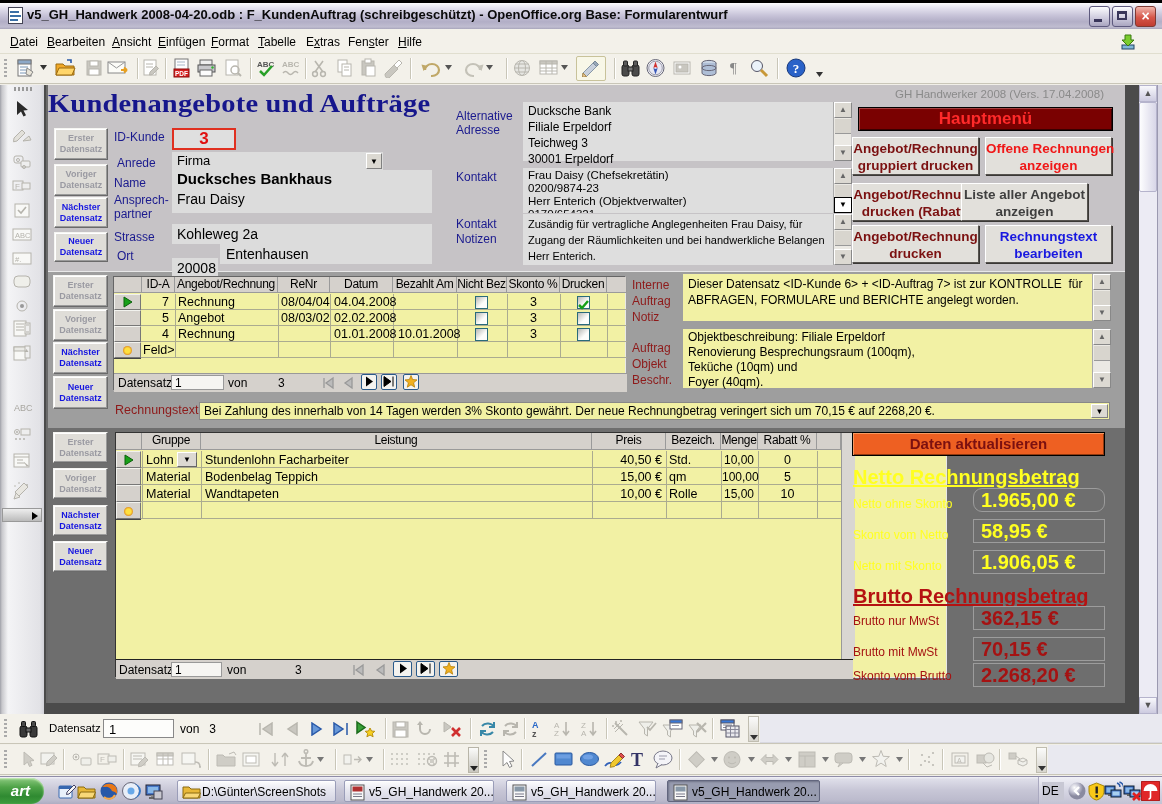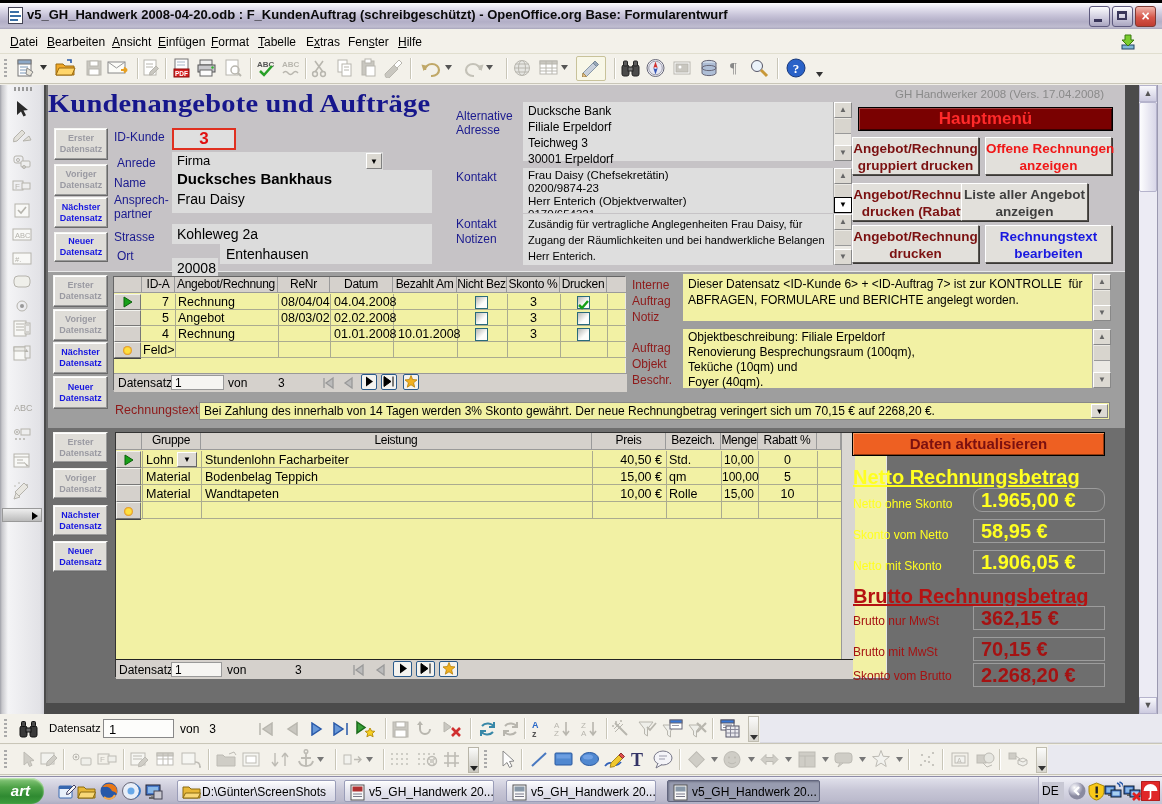--- a/index.html
+++ b/index.html
@@ -448,21 +448,21 @@
     <div class="abs sbx" style="left:1046px;top:244px;height:59px;"></div>
     <div class="rlbl" style="left:69px;top:318px;font-size:12.5px;">Rechnungstext</div>
     <div class="ybox" style="left:153px;top:317px;width:911px;height:18px;line-height:16px;padding-left:4px;border:1px solid #888;font-size:12px;">Bei Zahlung des innerhalb von 14 Tagen werden 3% Skonto gewährt. Der neue Rechnungbetrag veringert sich um 70,15 € auf 2268,20 €.
       <span class="abs" style="right:1px;top:1px;width:17px;height:14px;background:#DCD9D2;border:1px solid #fff;border-right-color:#808080;border-bottom-color:#808080;font-size:8px;color:#000;text-align:center;line-height:13px;">▼</span>
     </div>
 
     <div class="nav3d abs" style="left:7px;top:347px;width:55px;height:31px;color:#9A9AA2;padding-top:4px;">Erster<br>Datensatz</div>
     <div class="nav3d abs" style="left:7px;top:383px;width:55px;height:31px;color:#9A9AA2;padding-top:4px;">Voriger<br>Datensatz</div>
     <div class="nav3d abs" style="left:7px;top:420px;width:55px;height:31px;color:#1616E0;padding-top:4px;">Nächster<br>Datensatz</div>
     <div class="nav3d abs" style="left:7px;top:456px;width:55px;height:31px;color:#1616E0;padding-top:4px;">Neuer<br>Datensatz</div>
-    <div class="abs" id="grid2" style="left:69px;top:347px;width:772px;height:246px;background:#F2F1A4;border:1px solid #444;border-color:#333 #E8E8E8 #E8E8E8 #333;">
+    <div class="abs" id="grid2" style="left:69px;top:347px;width:832px;height:246px;background:#F2F1A4;border:1px solid #444;border-color:#333 #E8E8E8 #E8E8E8 #333;">
       <div class="gridhdr" style="left:0;top:0;width:26px;height:17px;"></div>
       <div class="gridhdr" style="left:26px;top:0;width:59px;height:17px;">Gruppe</div>
       <div class="gridhdr" style="left:85px;top:0;width:391px;height:17px;">Leistung</div>
       <div class="gridhdr" style="left:476px;top:0;width:74px;height:17px;">Preis</div>
       <div class="gridhdr" style="left:550px;top:0;width:55px;height:17px;">Bezeich.</div>
       <div class="gridhdr" style="left:605px;top:0;width:37px;height:17px;">Menge</div>
       <div class="gridhdr" style="left:642px;top:0;width:59px;height:17px;">Rabatt %</div>
       <div class="gridhdr" style="left:701px;top:0;width:24px;height:17px;"></div>
       <div class="rowhdr" style="left:0;top:18px;width:25px;height:17px;">
           <svg width="12" height="12" style="position:absolute;left:6px;top:2px;">

